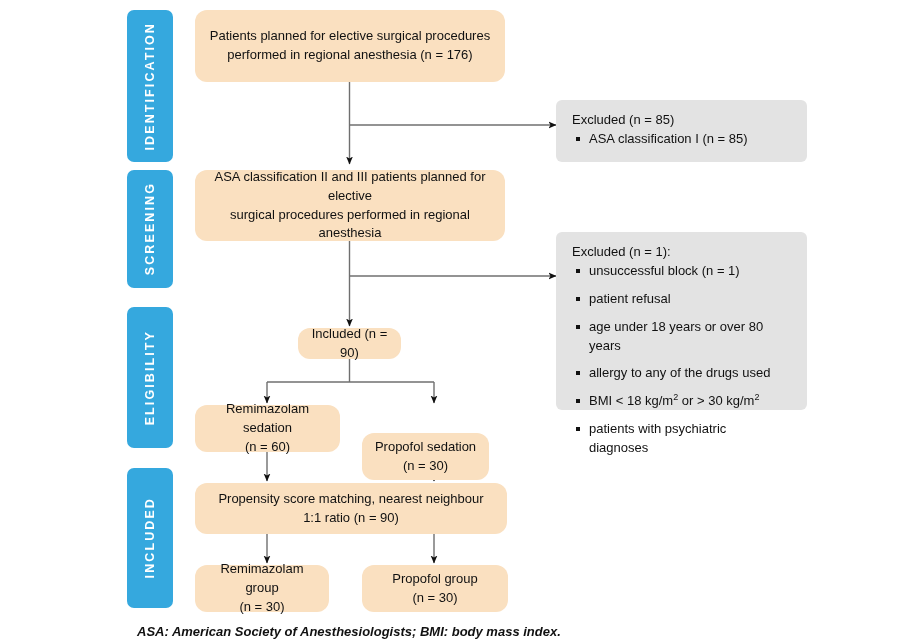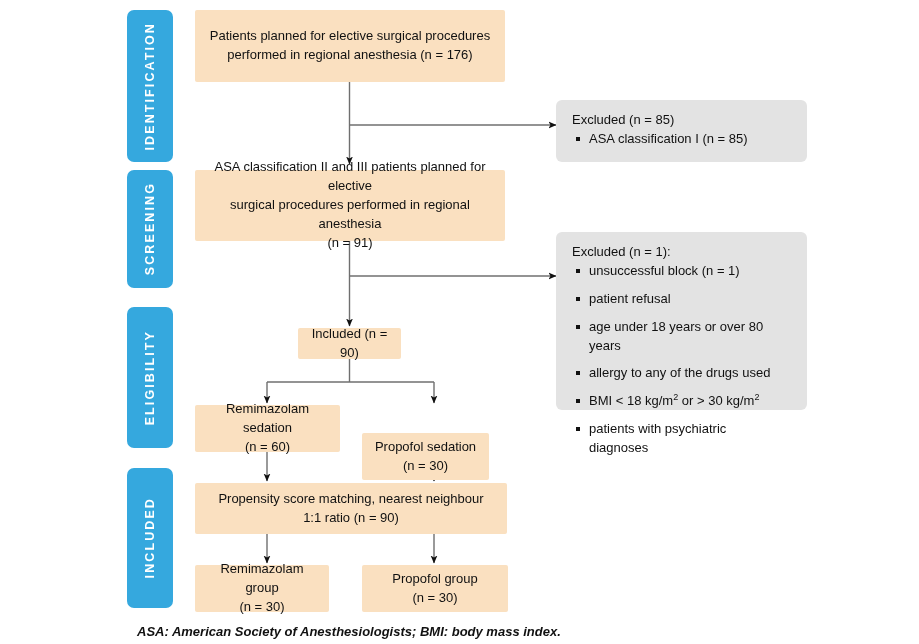--- a/index.html
+++ b/index.html
@@ -40,21 +40,21 @@
     font-weight: bold;
     letter-spacing: 2.1px;
     line-height: 1;
     white-space: nowrap;
   }
 
   
   .flow-box {
     position: absolute;
     background: #fae0c0;
-    border-radius: 2px;
+    border-radius: 12px;
     display: flex;
     align-items: center;
     justify-content: center;
     box-sizing: border-box;
     padding: 4px 10px;
   }
   .flow-box .txt {
     text-align: center;
     font-size: 13px;
     line-height: 1.45;
@@ -172,21 +172,20 @@
     <div class="txt">
       <div>Patients planned for elective surgical procedures</div>
       <div>performed in regional anesthesia (n = 176)</div>
     </div>
   </div>
 
   <div class="flow-box" style="left:195px; top:170px; width:310px; height:71px;">
     <div class="txt">
       <div>ASA classification II and III patients planned for elective</div>
       <div>surgical procedures performed in regional anesthesia</div>
-      <div>(n = 91)</div>
     </div>
   </div>
 
   <div class="flow-box" style="left:298px; top:328px; width:103px; height:31px;">
     <div class="txt">
       <div>Included (n = 90)</div>
     </div>
   </div>
 
   <div class="flow-box" style="left:195px; top:405px; width:145px; height:47px;">

